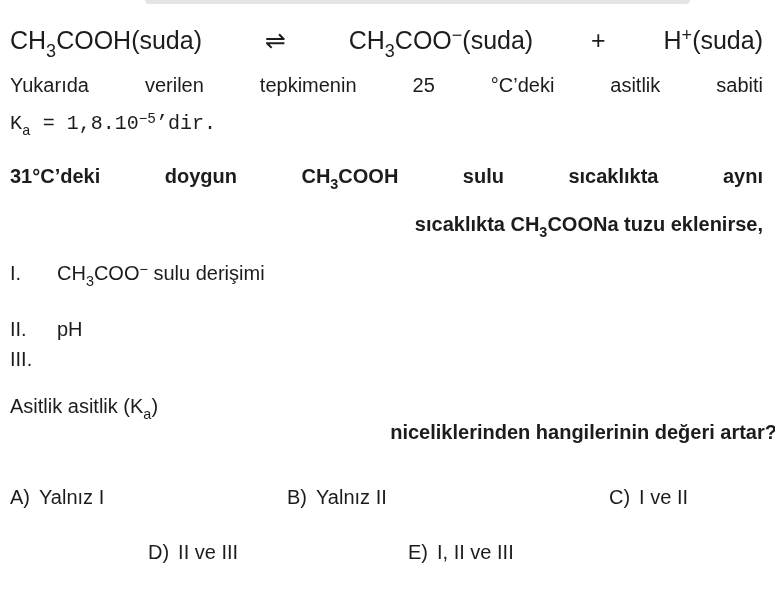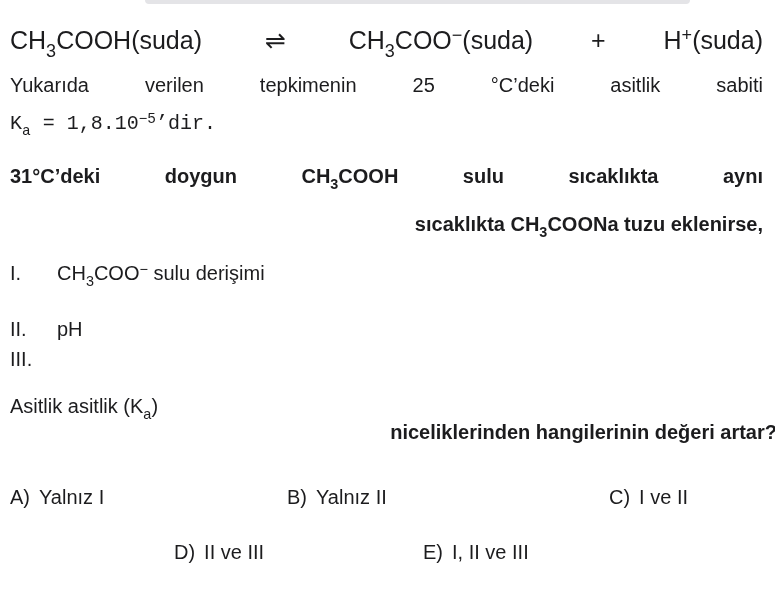--- a/index.html
+++ b/index.html
@@ -43,22 +43,22 @@
   .item-3 { top: 348px; flex-direction: column; }
   .numeral { flex: 0 0 47px; }
   .stem { top: 421px; margin-left: 14px; }
   .opt-row { position: absolute; left: 0; width: 775px; height: 42px; font-size: 20px; }
   .row-1 { top: 486px; }
   .row-2 { top: 541px; }
   .opt { position: absolute; top: 0; white-space: nowrap; cursor: default; }
   .opt-a { left: 10px; }
   .opt-b { left: 287px; }
   .opt-c { left: 563px; margin-left: 46px; }
-  .opt-d { left: 174px; }
-  .opt-e { left: 408px; margin-left: 15px; }
+  .opt-d { left: 148px; }
+  .opt-e { left: 408px; }
   .opt-label { margin-right: 9px; }
   .sub { font-size: 0.72em; position: relative; top: 0.42em; }
   .sup { font-size: 0.72em; position: relative; top: -0.42em; }
   .rx  { font-family: "DejaVu Sans", sans-serif; padding: 0 5px; }
 </style>
 </head>
 <body>
 
 <div class="page">
 

